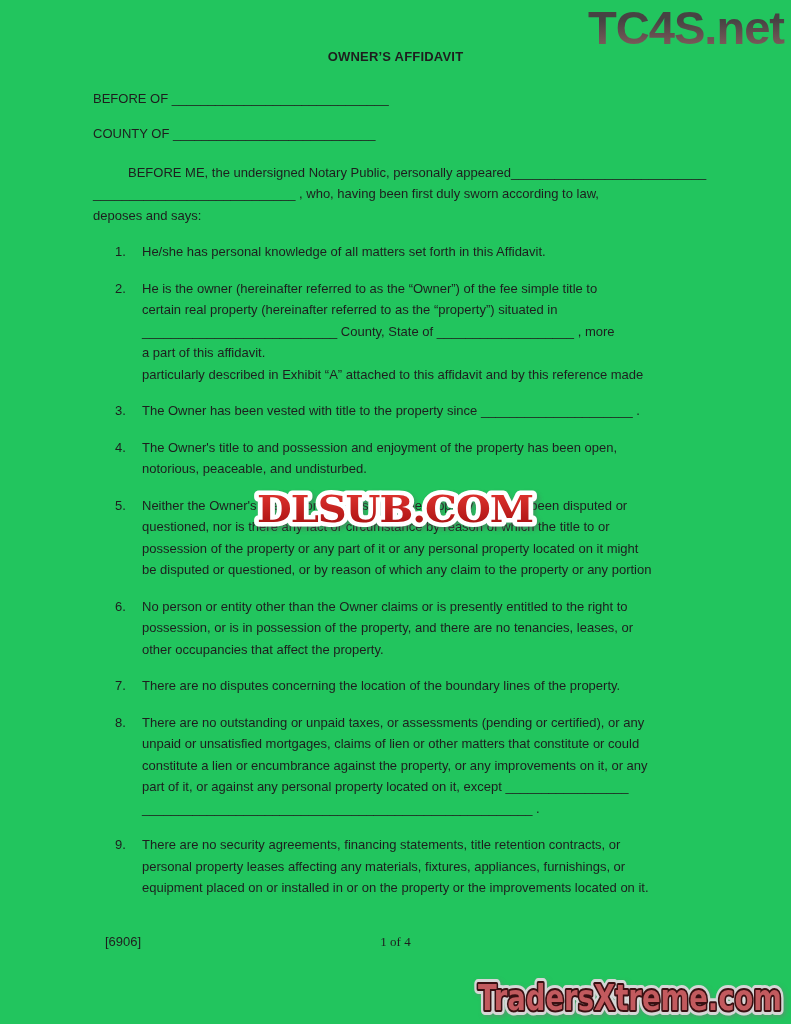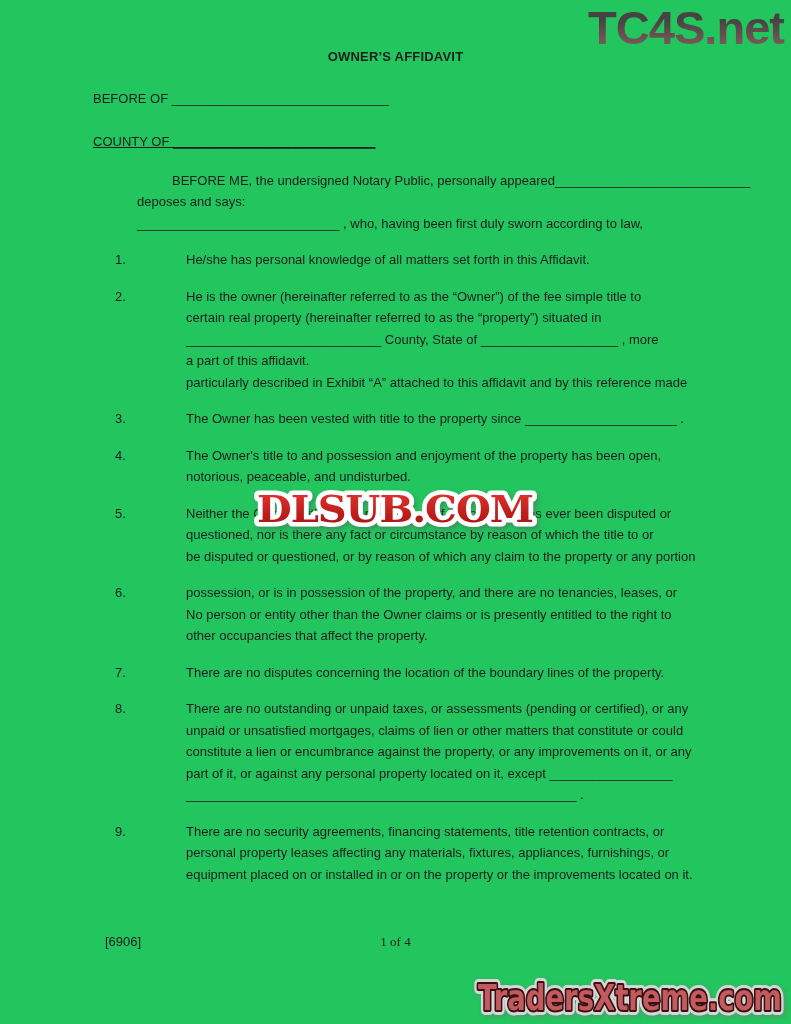--- a/index.html
+++ b/index.html
@@ -24,23 +24,23 @@
     line-height: 21.5px;
   }
   .title {
     text-align: center;
     font-weight: bold;
     letter-spacing: 0.2px;
     white-space: nowrap;
   }
   .blank-line { white-space: nowrap; }
   .state-line { margin-top: 20px; }
-  .county-line { margin-top: 22px; text-decoration: underline; }
+  .county-line { margin-top: 14px; }
   .intro { margin-top: 17px; }
-  .ln { white-space: nowrap; margin-left: 44px; }
+  .ln { white-space: nowrap; }
   .ln.indent { padding-left: 35px; }
   .items { margin-top: 15px; }
   .item { display: flex; margin-bottom: 15px; padding-left: 22px; }
   .item .num { width: 27px; flex: none; }
   .item .body { flex: 1; min-width: 0; }
   .footer {
     position: absolute;
     left: 93px; right: 93px; top: 931px;
     font-size: 13px; line-height: 21.5px;
   }
@@ -73,22 +73,22 @@
   </svg>
 
   <div class="doc">
     <div class="title">OWNER’S AFFIDAVIT</div>
 
     <div class="blank-line state-line">BEFORE OF ______________________________</div>
     <div class="blank-line county-line">COUNTY OF ____________________________</div>
 
     <div class="intro">
       <div class="ln indent">BEFORE ME, the undersigned Notary Public, personally appeared___________________________</div>
+      <div class="ln">____________________________ , who, having been first duly sworn according to law,</div>
       <div class="ln">deposes and says:</div>
-      <div class="ln">____________________________ , who, having been first duly sworn according to law,</div>
     </div>
 
     <div class="items">
 
       <div class="item">
         <div class="num">1.</div>
         <div class="body">
           <div class="ln">He/she has personal knowledge of all matters set forth in this Affidavit.</div>
         </div>
       </div>
@@ -117,29 +117,30 @@
           <div class="ln">The Owner's title to and possession and enjoyment of the property has been open,</div>
           <div class="ln">notorious, peaceable, and undisturbed.</div>
         </div>
       </div>
 
       <div class="item">
         <div class="num">5.</div>
         <div class="body">
           <div class="ln">Neither the Owner's title to nor possession of the property has ever been disputed or</div>
           <div class="ln">questioned, nor is there any fact or circumstance by reason of which the title to or</div>
+          <div class="ln">possession of the property or any part of it or any personal property located on it might</div>
           <div class="ln">be disputed or questioned, or by reason of which any claim to the property or any portion</div>
         </div>
       </div>
 
       <div class="item">
         <div class="num">6.</div>
         <div class="body">
+          <div class="ln">No person or entity other than the Owner claims or is presently entitled to the right to</div>
           <div class="ln">possession, or is in possession of the property, and there are no tenancies, leases, or</div>
-          <div class="ln">No person or entity other than the Owner claims or is presently entitled to the right to</div>
           <div class="ln">other occupancies that affect the property.</div>
         </div>
       </div>
 
       <div class="item">
         <div class="num">7.</div>
         <div class="body">
           <div class="ln">There are no disputes concerning the location of the boundary lines of the property.</div>
         </div>
       </div>

